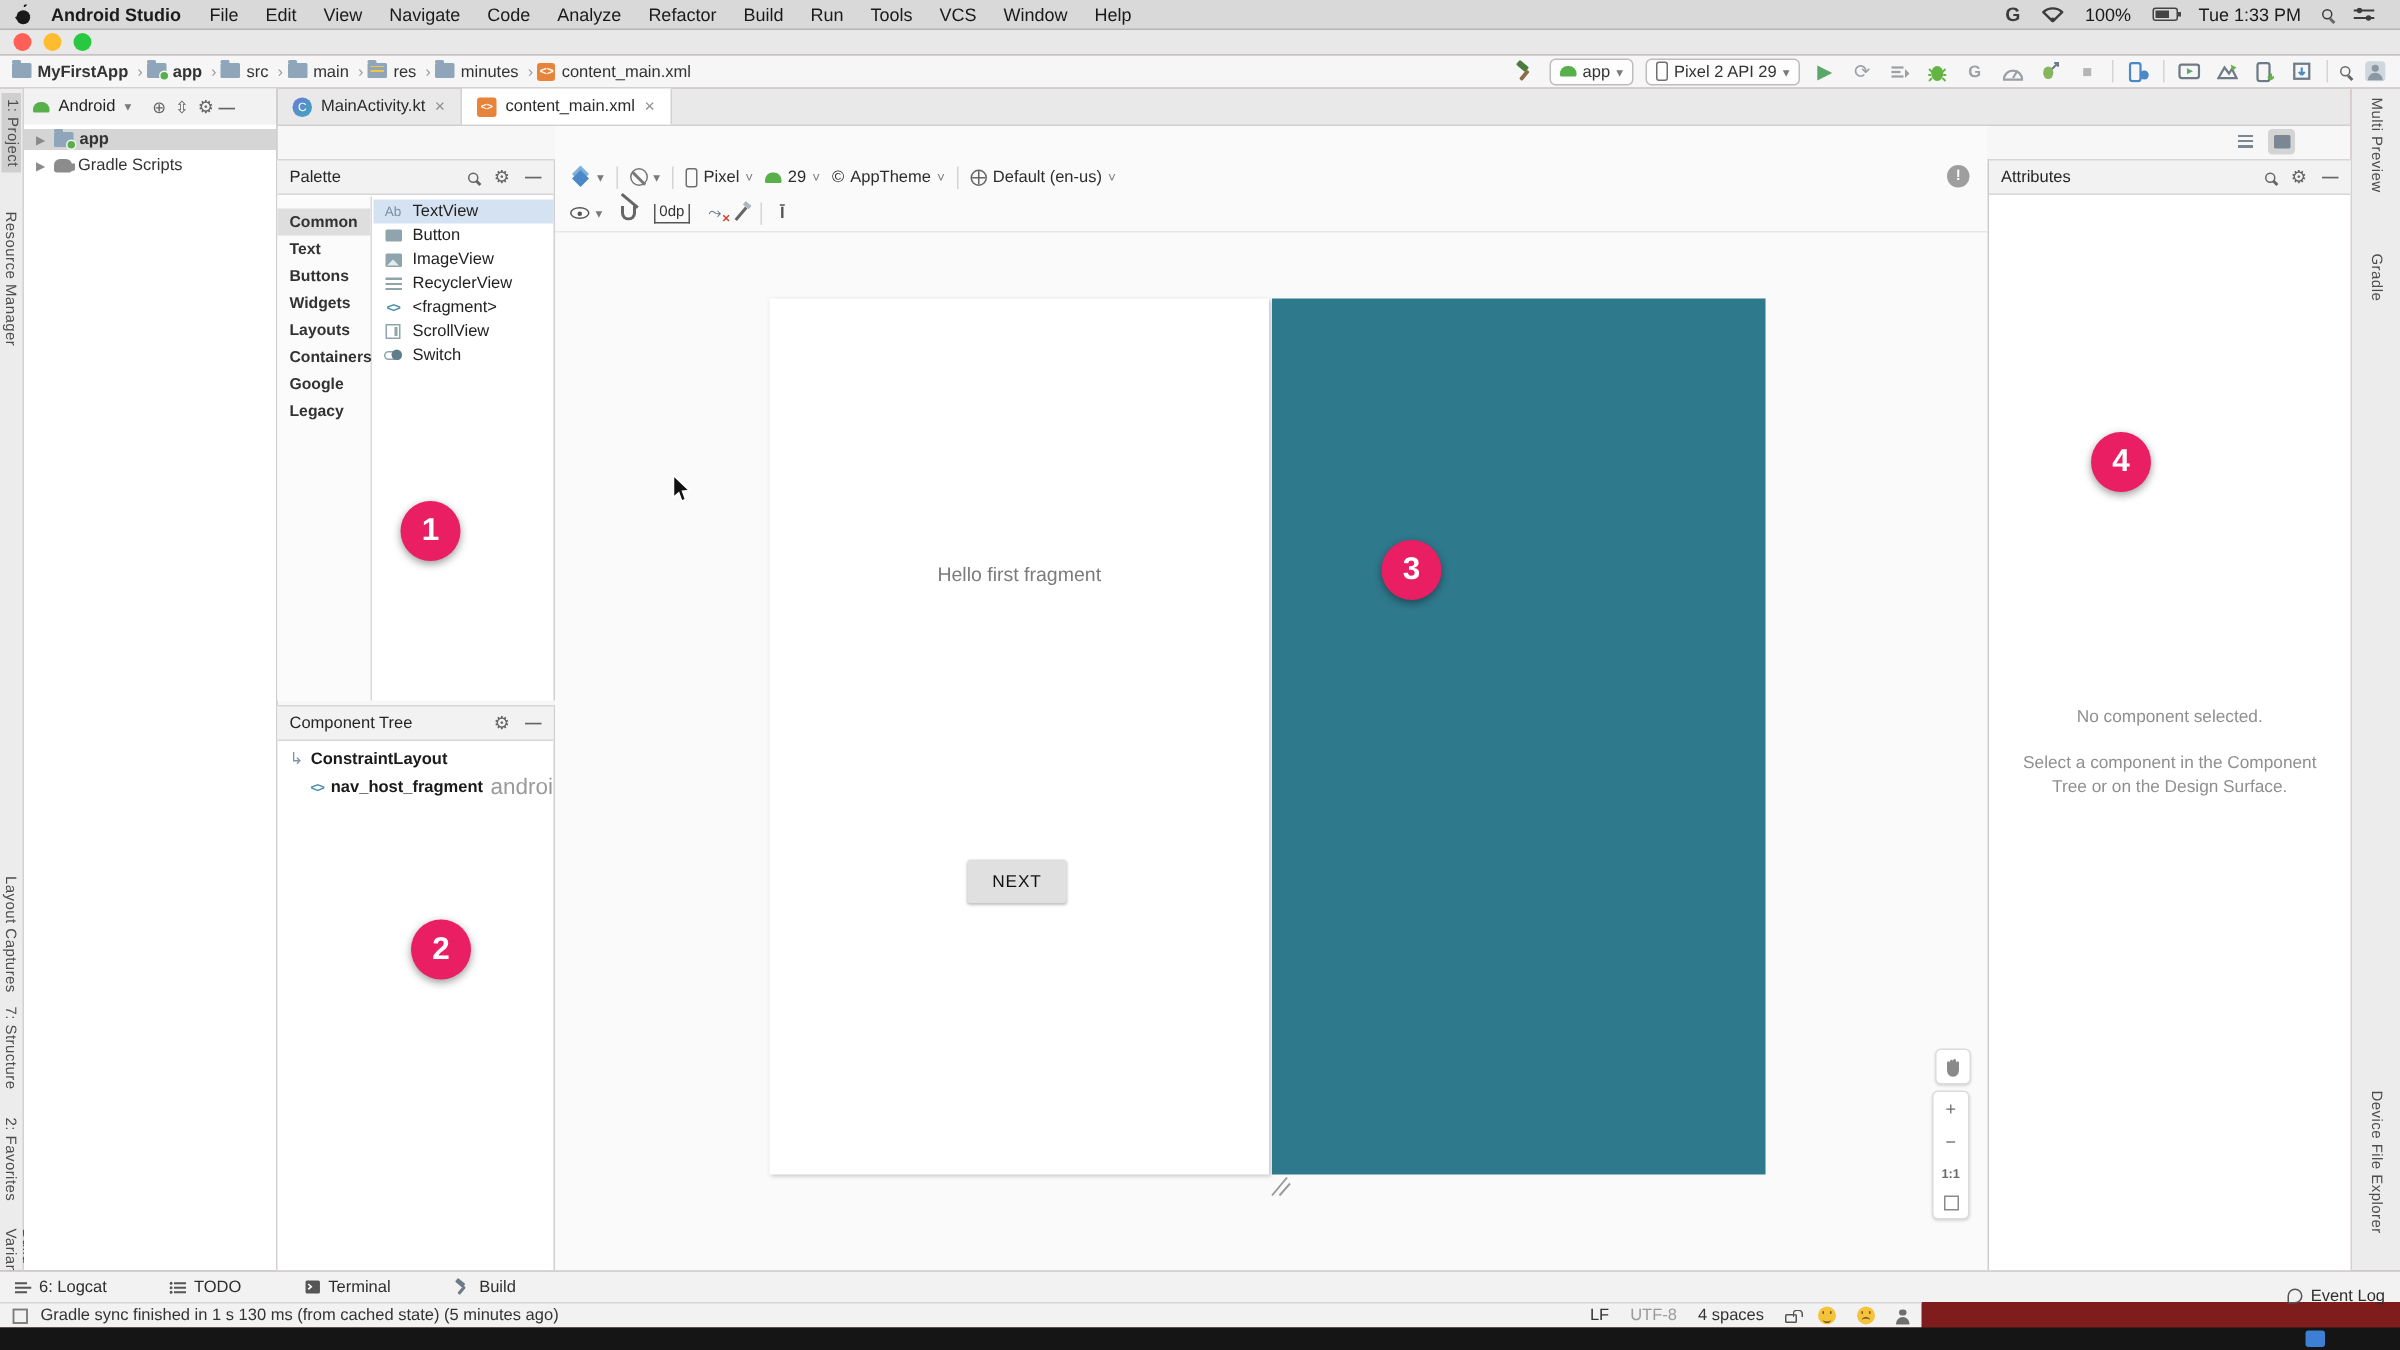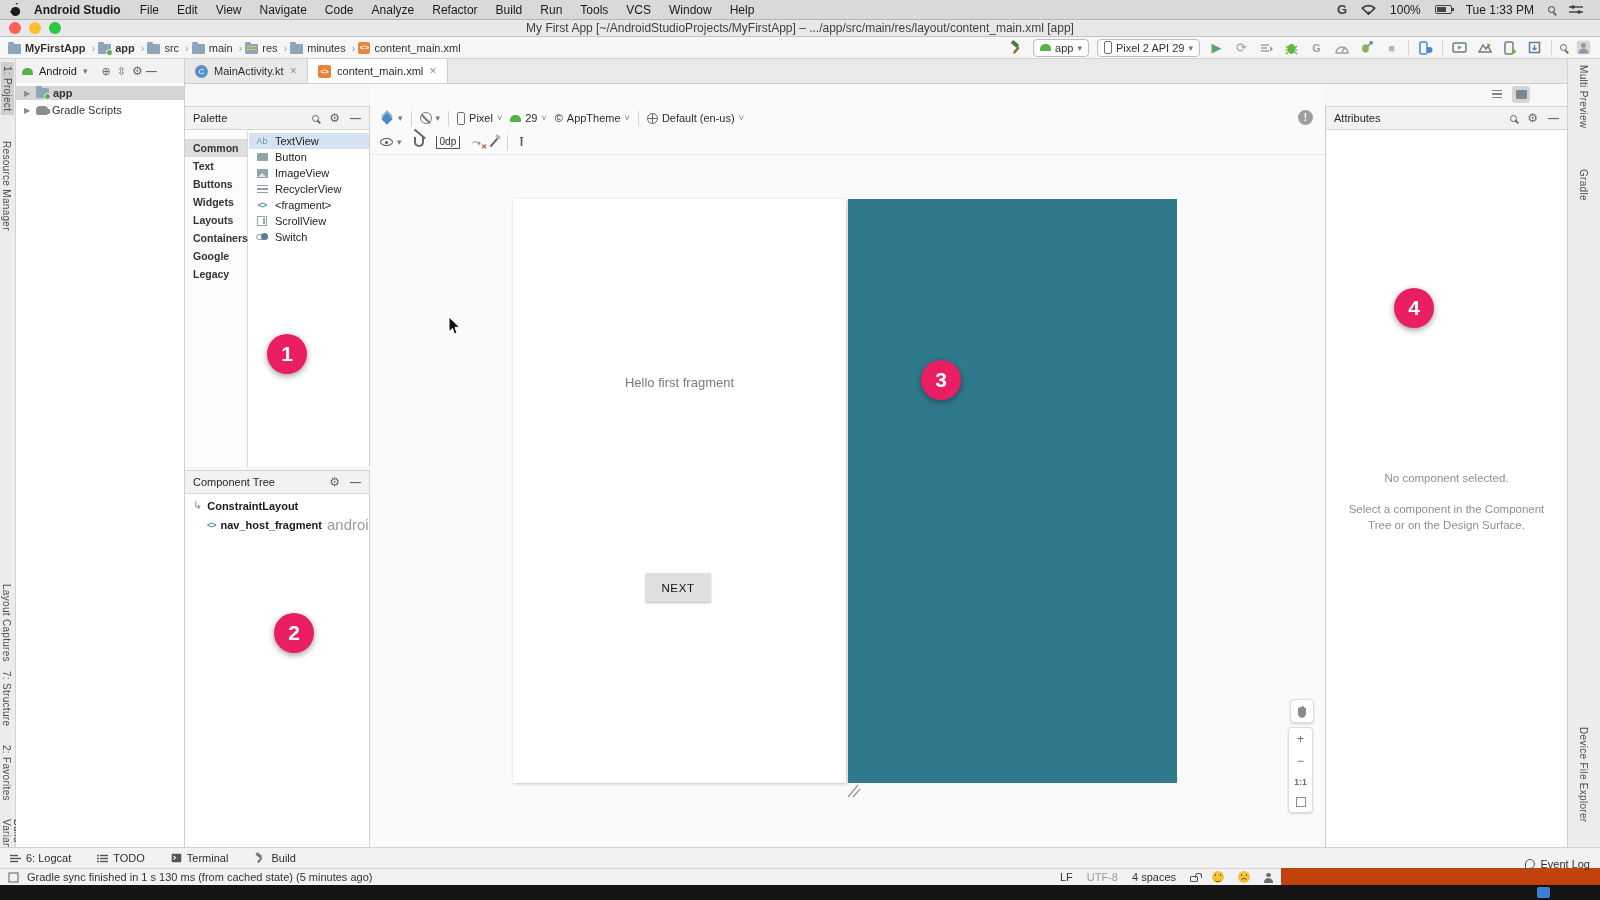--- a/index.html
+++ b/index.html
@@ -1,17 +1,17 @@
 <!DOCTYPE html>
 <html><head>
 <meta charset="utf-8">
 <style>
   * { margin:0; padding:0; box-sizing:border-box; }
   body { font-family:"Liberation Sans", sans-serif; background:#000; }
-  .screen { position:relative; width:1600px; height:900px; background:#c2410c; overflow:hidden; font-size:11px; color:#333; }
+  .screen { position:relative; width:1600px; height:900px; background:#7f1d1d; overflow:hidden; font-size:11px; color:#333; }
   .abs { position:absolute; }
 
   
   .menubar { left:0; top:0; width:1600px; height:20px; background:#d9d9d9; border-bottom:1px solid #b5b5b5; display:flex; align-items:center; padding:0 10px; font-size:12px; color:#1a1a1a; }
   .menubar .appname { font-weight:bold; margin:0 10px 0 12px; }
   .menubar .mitem { margin:0 9px; }
   .menubar .spacer { flex:1; }
   .menubar .stat { margin:0 7px; display:flex; align-items:center; gap:4px; }
   .glogo { font-weight:bold; font-size:13px; color:#3c3c3c; }
   .batt { width:17px; height:9px; border:1px solid #444; border-radius:2px; position:relative; }
@@ -19,21 +19,21 @@
   .batt::after { content:""; position:absolute; right:-3px; top:2px; width:2px; height:3px; background:#444; }
 
   
   .titlebar { left:0; top:20px; width:1600px; height:17px; background:#e8e8e8; border-bottom:1px solid #c4c4c4; display:flex; align-items:center; }
   .lights { display:flex; gap:8px; margin-left:9px; }
   .light { width:12px; height:12px; border-radius:50%; }
   .title-text { position:absolute; left:0; right:0; text-align:center; font-size:12px; color:#3f3f3f; }
 
   
   .toolbar { left:0; top:37px; width:1600px; height:22px; background:#f6f6f6; border-bottom:1px solid #d1d1d1; display:flex; align-items:center; padding:0 8px; }
-  .crumb { display:flex; align-items:flex-end; gap:4px; margin-right:3px; }
+  .crumb { display:flex; align-items:flex-start; gap:4px; margin-right:3px; }
   .crumb-sep { color:#9b9b9b; margin:0 3px; font-size:11px; }
   .folder { width:13px; height:10px; background:#8fa6ba; border-radius:1px; position:relative; display:inline-block; }
   .folder::before { content:""; position:absolute; top:-2px; left:0; width:6px; height:2px; background:#8fa6ba; border-radius:1px 1px 0 0; }
   .folder.dot::after { content:""; position:absolute; right:-2px; bottom:-2px; width:5px; height:5px; border-radius:50%; background:#57b04a; border:1px solid #f6f6f6; }
   .folder.res::after { content:""; position:absolute; left:2px; top:2px; width:9px; height:6px; background:repeating-linear-gradient(#f4c542 0 1px, #8fa6ba 1px 3px); }
   .fileic { width:12px; height:12px; background:#e8833a; border-radius:2px; color:#fff; font-size:8px; display:inline-flex; align-items:center; justify-content:center; font-weight:bold; }
   .tb-right { margin-left:auto; display:flex; align-items:center; gap:8px; }
   .combo { height:18px; border:1px solid #bdbdbd; border-radius:4px; background:#fdfdfd; display:flex; align-items:center; gap:4px; padding:0 6px; font-size:11px; }
   .tbi { width:17px; height:17px; display:inline-flex; align-items:center; justify-content:center; }
   .vsep { width:1px; height:15px; background:#d4d4d4; }
@@ -146,21 +146,21 @@
   .attrs-empty .l1 { margin-bottom:14px; }
 
   
   .viewmodes { position:absolute; left:1303px; top:2px; display:flex; gap:6px; }
   .vm { width:18px; height:17px; border-radius:3px; display:flex; align-items:center; justify-content:center; }
   .vm.active { background:#d4d4d4; }
   .vm-lines { width:10px; height:9px; background:repeating-linear-gradient(#7b8893 0 1.5px, transparent 1.5px 3.5px); }
   .vm-img { width:11px; height:9px; background:#7b8893; border-radius:1px; }
 
   
-  .bottombar { left:0; top:847px; width:1600px; height:21px; background:#f2f2f2; border-top:1px solid #d1d1d1; display:flex; align-items:center; padding:0 10px; gap:26px; font-size:11px;text-align:center; }
+  .bottombar { left:0; top:847px; width:1600px; height:21px; background:#f2f2f2; border-top:1px solid #d1d1d1; display:flex; align-items:center; padding:0 10px; gap:42px; font-size:11px;text-align:center; }
   .bb-item { display:flex; align-items:center; gap:5px; color:#2e2e2e; }
   .bubble { width:10px; height:10px; border:1.3px solid #555; border-radius:50% 50% 50% 0; }
   .statusbar { left:0; top:868px; width:1281px; height:17px; background:#f2f2f2; border-top:1px solid #d6d6d6; display:flex; align-items:center; padding:0 8px; font-size:11px; color:#333; }
   .sb-right { margin-left:auto; display:flex; align-items:center; gap:14px; }
   .sb-dim { color:#9b9b9b; }
   .lock { width:8px; height:6px; border:1.2px solid #555; border-radius:1px; position:relative; margin-top:4px; }
   .lock::before { content:""; position:absolute; left:3.5px; top:-4px; width:5px; height:4px; border:1.2px solid #555; border-bottom:none; border-radius:3px 3px 0 0; }
   .emoji { width:12px; height:12px; border-radius:50%; background:#f5c33b; position:relative; }
   .emoji::before { content:""; position:absolute; left:2.5px; top:3px; width:1.8px; height:1.8px; background:#6b4f13; border-radius:50%; box-shadow:5px 0 0 #6b4f13; }
   .emoji.happy::after { content:""; position:absolute; left:3px; top:6.5px; width:6px; height:3px; border-bottom:1.3px solid #6b4f13; border-radius:0 0 6px 6px; }
@@ -221,21 +221,20 @@
         </svg>
       </span>
   </div>
 
   <div class="abs titlebar">
     <div class="lights">
       <span class="light" style="background:#ff5f57;"></span>
       <span class="light" style="background:#febc2e;"></span>
       <span class="light" style="background:#28c840;"></span>
     </div>
-    <div class="title-text">My First App [~/AndroidStudioProjects/MyFirstApp] – .../app/src/main/res/layout/content_main.xml [app]</div>
   </div>
 
   <div class="abs toolbar">
     <span class="crumb">
         <span class="folder"></span>
         <b>MyFirstApp</b>
       </span>
     <span class="crumb-sep">›</span>
     <span class="crumb">
         <span class="folder dot"></span>

